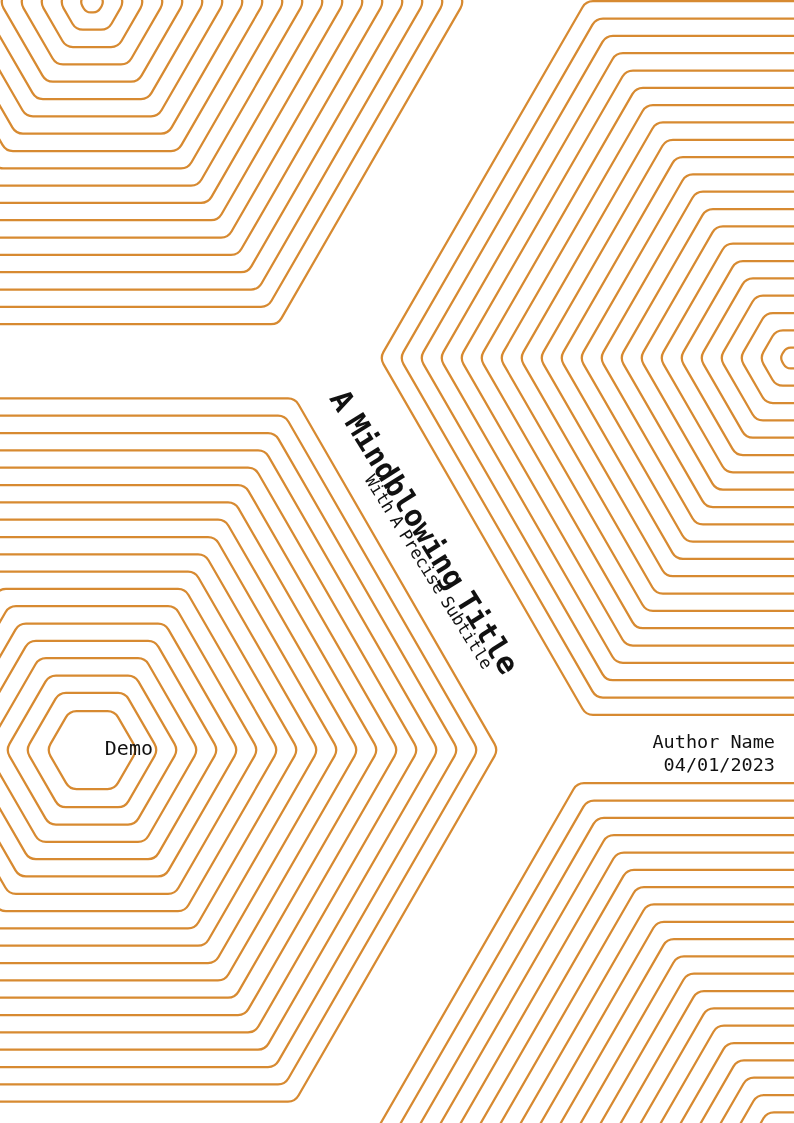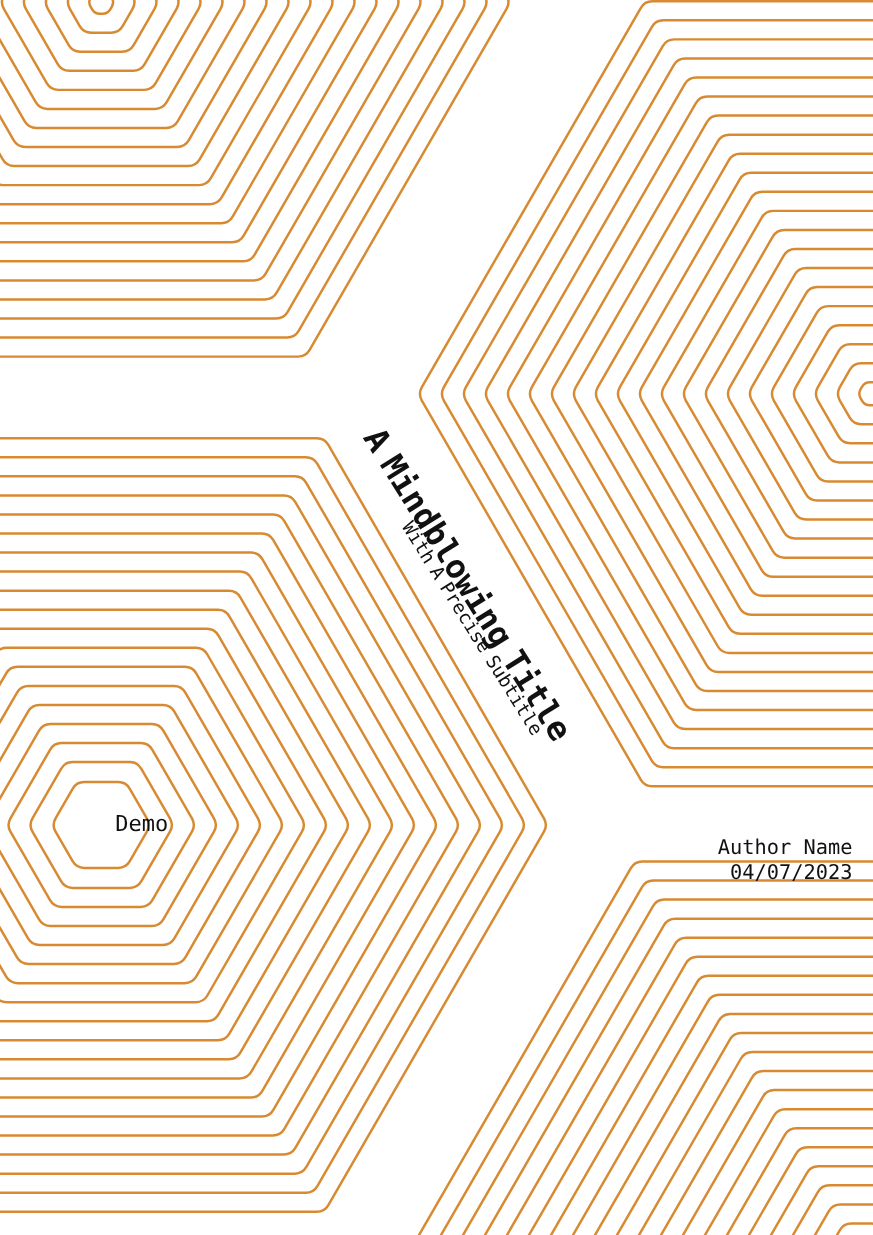--- a/index.html
+++ b/index.html
@@ -43,21 +43,21 @@
     transform: rotate(58deg);
     transform-origin: 0 0;
     font-size: 17px;
     font-weight: normal;
     line-height: 1;
     word-spacing: -0.2em;
     white-space: nowrap;
   }
   .author-block {
     position: absolute;
-    top: 759px;
+    top: 730px;
     right: 19px;
     text-align: right;
     font-size: 18.5px;
     line-height: 23px;
     white-space: nowrap;
   }
   .badge {
     position: absolute;
     left: 32px;
     top: 736px;
@@ -162,18 +162,18 @@
         <path d="M1191.5 1133.9 Q1195.0 1140.0 1191.5 1146.1 L992.5 1490.7 Q989.0 1496.8 982.0 1496.8 L584.0 1496.8 Q577.0 1496.8 573.5 1490.7 L374.5 1146.1 Q371.0 1140.0 374.5 1133.9 L573.5 789.3 Q577.0 783.2 584.0 783.2 L982.0 783.2 Q989.0 783.2 992.5 789.3 Z" fill="none" stroke="#d78a31" stroke-width="2.25"></path>
       </g>
     </svg>
 
   <div class="title">A Mindblowing Title</div>
 
   <div class="subtitle">With A Precise Subtitle</div>
 
   <div class="author-block">
     <div>Author Name</div>
-    <div>04/07/2023</div>
+    <div>04/01/2023</div>
   </div>
 
   <div class="badge">Demo</div>
 
 </div>
 
 </body></html>

